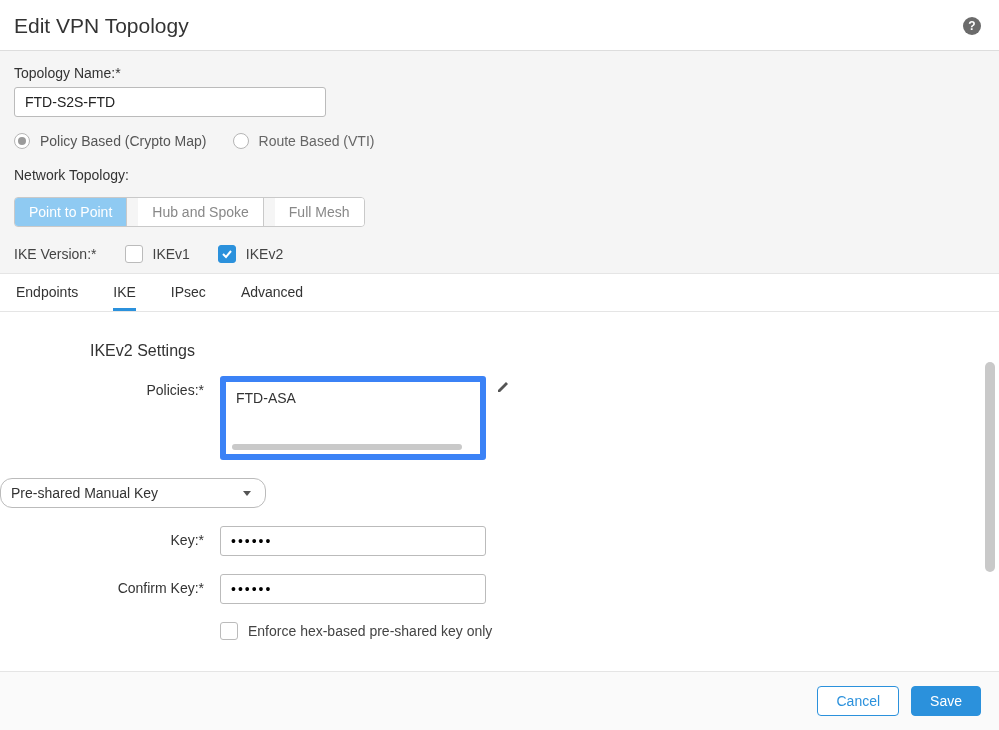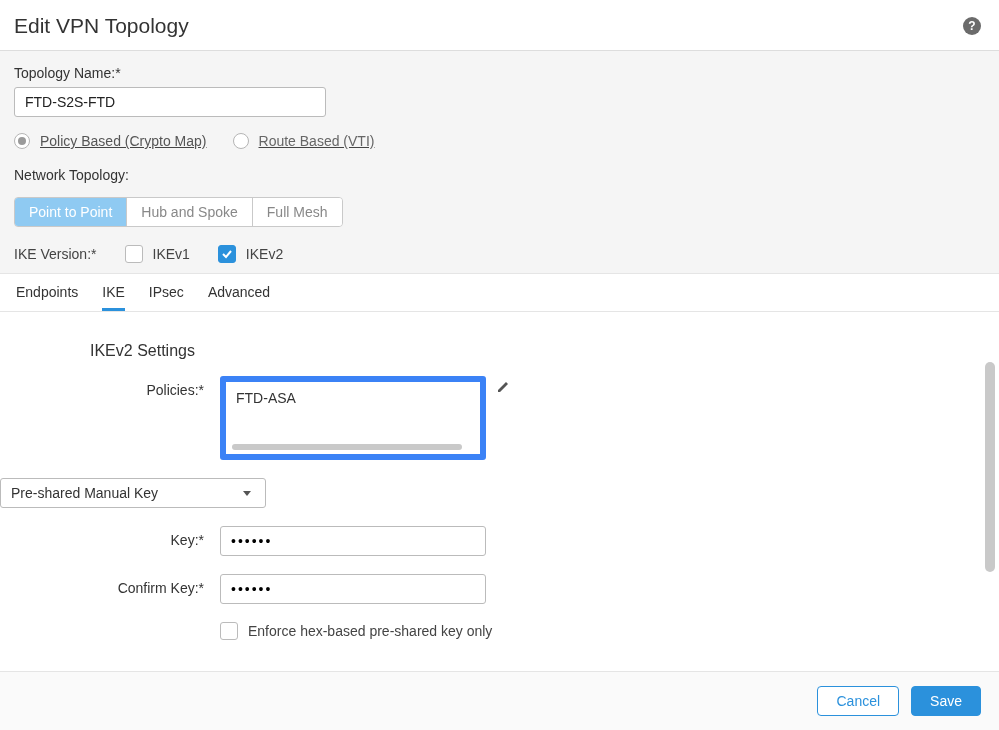--- a/index.html
+++ b/index.html
@@ -62,21 +62,20 @@
     padding: 4px 10px;
     font-size: 14px;
     color: #222;
     background: #fff;
   }
   .radio-row {
     display: flex;
     align-items: center;
     gap: 26px;
     margin: 16px 0 18px 0;
-    text-decoration: underline;
   }
   .radio-item {
     display: flex;
     align-items: center;
     gap: 10px;
     color: #555;
     font-size: 14px;
   }
   .radio-circle {
     width: 16px; height: 16px;
@@ -94,20 +93,21 @@
     background: #9a9a9a;
   }
   .radio-off { color:#666; }
   .seg-group {
     display: inline-flex;
     border: 1px solid #c9c9c9;
     border-radius: 4px;
     overflow: hidden;
     margin-top: 8px;
     margin-bottom: 18px;
+    gap: 11px;
   }
   .seg-btn {
     padding: 6px 14px;
     font-size: 14px;
     background: #fff;
     color: #888;
     border-right: 1px solid #c9c9c9;
     cursor: pointer;
   }
   .seg-btn:last-child { border-right: none; }
@@ -126,21 +126,21 @@
   }
   .chk {
     width:18px;height:18px;border:1px solid #bbb;border-radius:3px;
     background:#fff;display:flex;align-items:center;justify-content:center;
   }
   .chk.checked { background:#2b91dc;border-color:#2b91dc; }
   .chk.checked svg { display:block; }
   .chk svg { display:none; }
   .tabs {
     display:flex;
-    gap: 24px;
+    gap: 35px;
     padding: 0 16px;
   }
   .tab {
     padding: 10px 0 8px 0;
     color:#333;
     cursor:pointer;
     font-size:14px;
     border-bottom: 3px solid transparent;
   }
   .tab.active {
@@ -204,21 +204,21 @@
     border-radius:3px;
   }
   .pencil-icon {
     margin-left:10px;
     margin-top:4px;
     cursor:pointer;
     color:#555;
   }
   .select {
     width:266px;height:30px;
-    border:1px solid #bbb;border-radius:3px;
+    border:1px solid #bbb;border-radius:12px;
     background:#fff;
     display:flex;align-items:center;justify-content:space-between;
     padding: 0 10px;
     color:#333;font-size:14px;
     cursor:pointer;
   }
   .caret-down {
     width:0;height:0;
     border-left:4px solid transparent;
     border-right:4px solid transparent;

